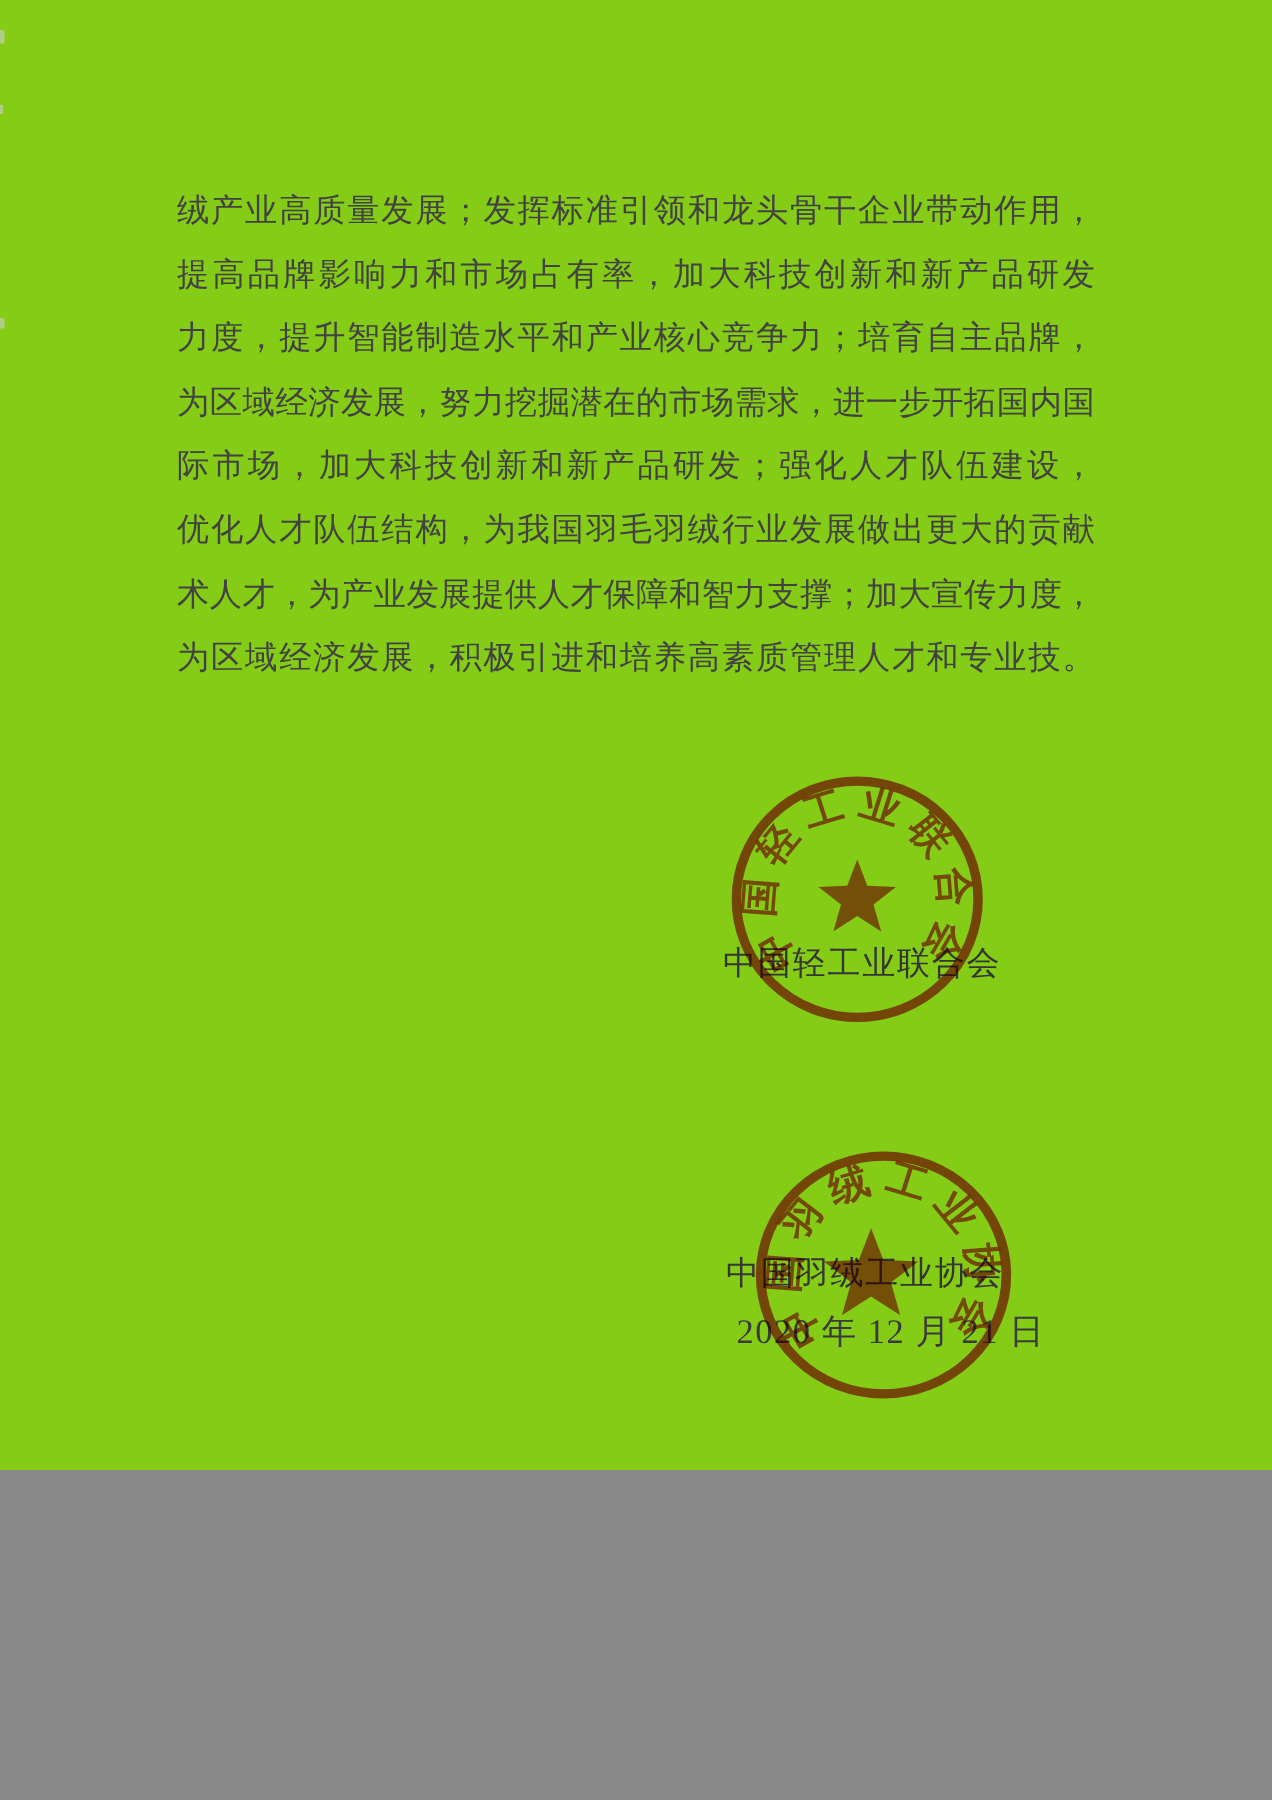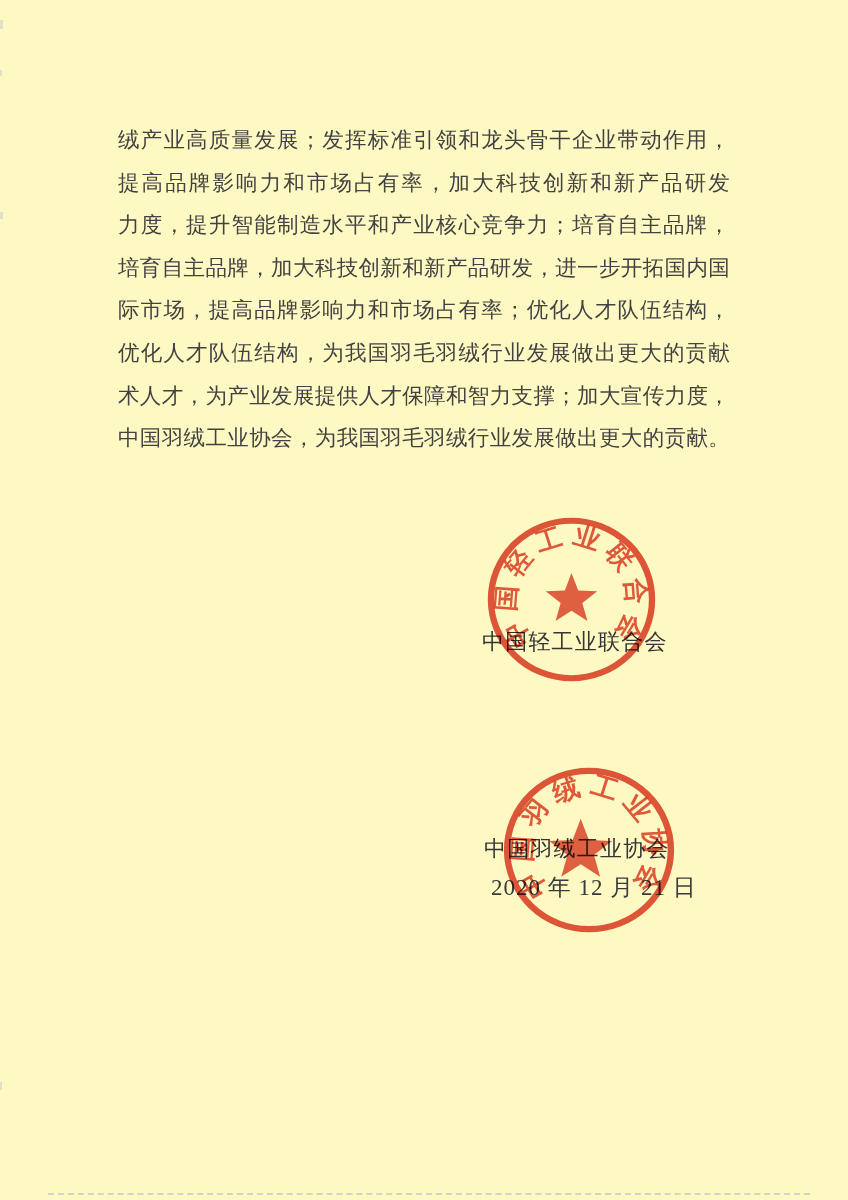--- a/index.html
+++ b/index.html
@@ -1,21 +1,21 @@
 <!DOCTYPE html>
 <html style="--seal-red: #d9402e; --ink: #424242;"><head>
 <meta charset="utf-8">
 <style>
   html, body { margin: 0; padding: 0; background: #888; }
   .page {
     position: relative;
     width: 848px;
-    height: 1200px;
+    height: 980px;
     margin: 0 auto;
-    background: #fef9c3;
+    background: #84cc16;
     overflow: hidden;
     font-family: "Liberation Serif", "DejaVu Serif", serif;
   }
   
   .text-block {
     position: absolute;
     left: 118px;
     top: 119px;
     width: 612px;
     font-size: 21.5px;
@@ -91,25 +91,25 @@
 </style>
 </head>
 <body>
 
 <div class="page">
 
   <div class="text-block">
     <div class="text-line">绒产业高质量发展；发挥标准引领和龙头骨干企业带动作用，</div>
     <div class="text-line">提高品牌影响力和市场占有率，加大科技创新和新产品研发</div>
     <div class="text-line">力度，提升智能制造水平和产业核心竞争力；培育自主品牌，</div>
-    <div class="text-line">培育自主品牌，加大科技创新和新产品研发，进一步开拓国内国</div>
-    <div class="text-line">际市场，提高品牌影响力和市场占有率；优化人才队伍结构，</div>
+    <div class="text-line">为区域经济发展，努力挖掘潜在的市场需求，进一步开拓国内国</div>
+    <div class="text-line">际市场，加大科技创新和新产品研发；强化人才队伍建设，</div>
     <div class="text-line">优化人才队伍结构，为我国羽毛羽绒行业发展做出更大的贡献</div>
     <div class="text-line">术人才，为产业发展提供人才保障和智力支撑；加大宣传力度，</div>
-    <div class="text-line">中国羽绒工业协会，为我国羽毛羽绒行业发展做出更大的贡献。</div>
+    <div class="text-line">为区域经济发展，积极引进和培养高素质管理人才和专业技。</div>
   </div>
 
   <div class="org-name org-name-1">中国轻工业联合会</div>
   <svg class="seal seal-1" viewBox="0 0 200 200" preserveAspectRatio="none">
     <circle class="seal-ring" cx="100" cy="100" r="89"></circle>
     <polygon class="seal-star" transform="translate(100 100)" points="0,-30 7.4,-10.2 28.5,-9.3 12,3.9 17.6,24.3 0,12.6 -17.6,24.3 -12,3.9 -28.5,-9.3 -7.4,-10.2"></polygon>
     <defs>
       <path id="sealArc1" d="M 69,153.7 A 62,62 0 1 1 131,153.7"></path>
     </defs>
     <text class="seal-arc-text">

